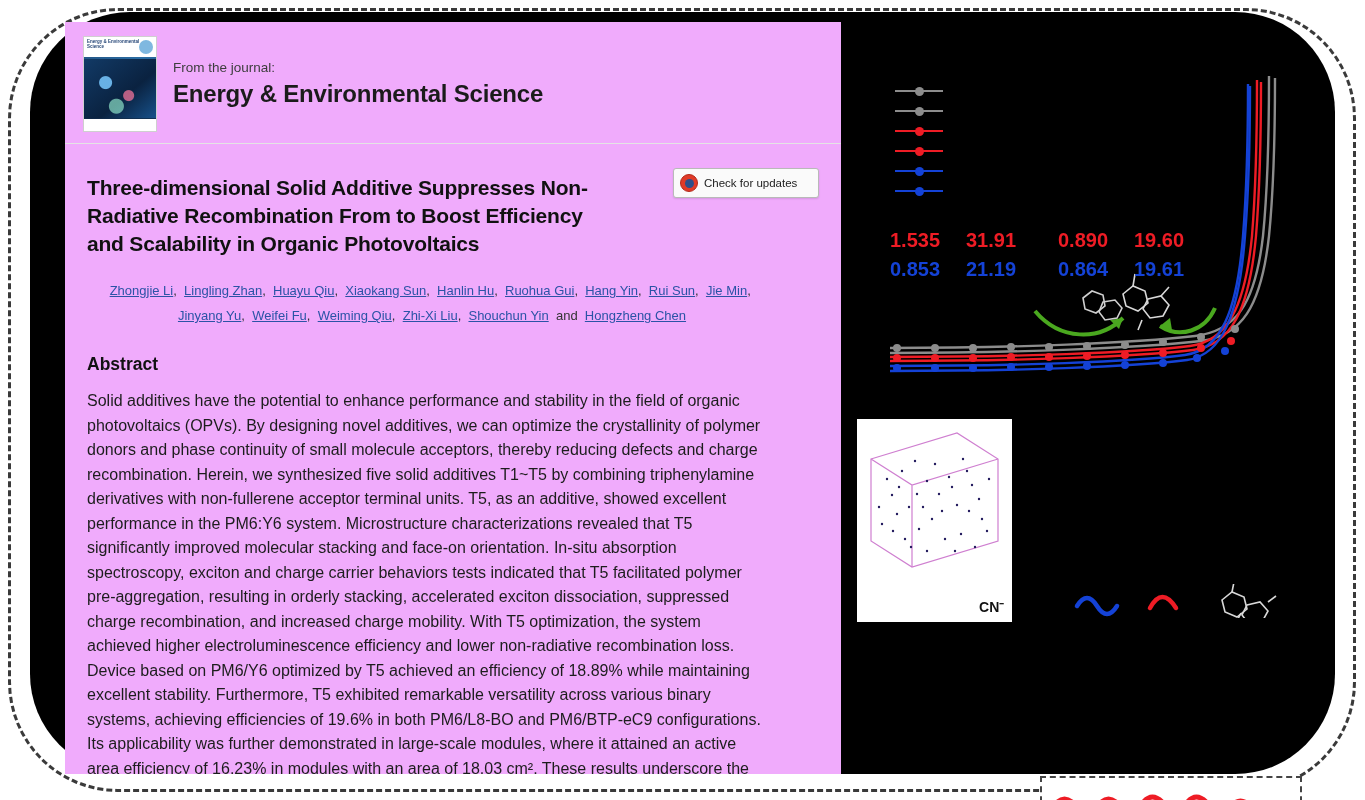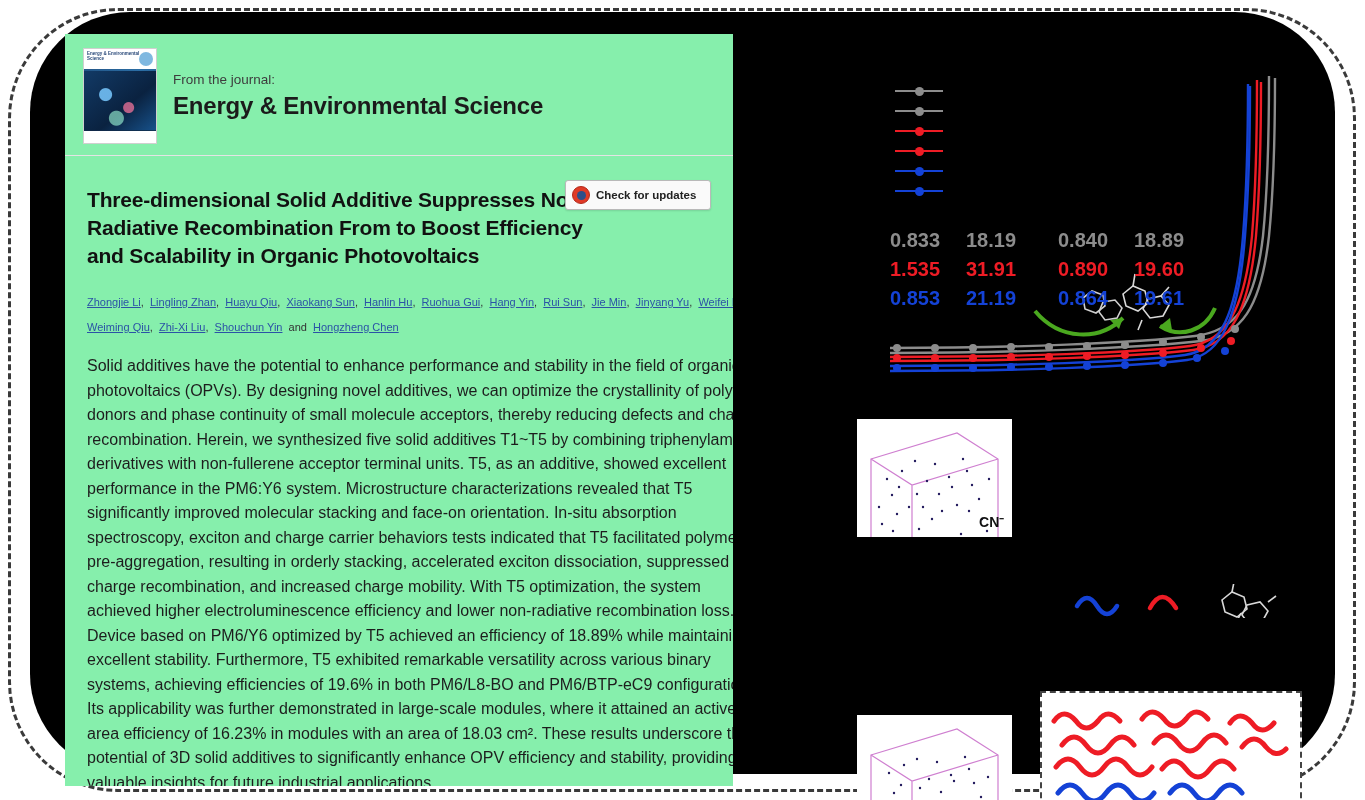--- a/index.html
+++ b/index.html
@@ -29,24 +29,23 @@
     position: absolute;
     left: 30px; top: 12px;
     width: 1305px; height: 762px;
     background: #000000;
     border-radius: 100px;
   }
   
   .article {
     position: absolute;
     left: 65px; top: 22px;
-    width: 668px; height: 752px;
-    background: #86efac;
+    width: 776px; height: 752px;
+    background: #f0abfc;
     overflow: hidden;
-    margin-top: 12px;
   }
   .journal-bar {
     display: flex;
     align-items: center;
     padding: 16px 18px 14px 18px;
     border-bottom: 1px solid #e4e4e4;
     height: 122px;
   }
   .cover {
     width: 74px; height: 96px;
@@ -103,24 +102,24 @@
   }
   .cm-logo {
     width: 18px; height: 18px; border-radius: 50%;
     background: #e03a27; position: relative; flex: none;
     border: 1px solid #b32a1b;
   }
   .cm-logo::after {
     content: ""; position: absolute; left: 4px; top: 4px;
     width: 9px; height: 9px; border-radius: 50%; background: #2d4f8a;
   }
-  .cm-text { font-size: 11.5px; color: #222; margin-left: 6px; font-weight: bold; }
+  .cm-text { font-size: 11.5px; color: #222; margin-left: 6px; }
   .authors {
     margin-top: 20px; width: 690px;
-    font-size: 11px; line-height: 25px; color: #2f2f2f;
+    font-size: 13px; line-height: 25px; color: #2f2f2f; text-align: center;
   }
   .authors a {
     color: #2b53a6; text-decoration: underline; cursor: pointer;
   }
   .authors .sep { color: #333; }
   .abs-head {
     margin-top: 26px;
     font-size: 17.5px; font-weight: bold; color: #111;
   }
   .abs-body {
@@ -190,20 +189,21 @@
 
       <div class="crossmark">
         <span class="cm-logo"></span>
         <span class="cm-text">Check for updates</span>
       </div>
 
       <h1 class="title">Three-dimensional Solid Additive Suppresses Non-Radiative Recombination From to Boost Efficiency and Scalability in Organic Photovoltaics</h1>
 
       <div class="authors"><a>Zhongjie Li</a><span class="sep">,&nbsp; </span><a>Lingling Zhan</a><span class="sep">,&nbsp; </span><a>Huayu Qiu</a><span class="sep">,&nbsp; </span><a>Xiaokang Sun</a><span class="sep">,&nbsp; </span><a>Hanlin Hu</a><span class="sep">,&nbsp; </span><a>Ruohua Gui</a><span class="sep">,&nbsp; </span><a>Hang Yin</a><span class="sep">,&nbsp; </span><a>Rui Sun</a><span class="sep">,&nbsp; </span><a>Jie Min</a><span class="sep">,&nbsp; </span><a>Jinyang Yu</a><span class="sep">,&nbsp; </span><a>Weifei Fu</a><span class="sep">,&nbsp; </span><a>Weiming Qiu</a><span class="sep">,&nbsp; </span><a>Zhi-Xi Liu</a><span class="sep">,&nbsp; </span><a>Shouchun Yin</a><span class="sep">&nbsp; and&nbsp; </span><a>Hongzheng Chen</a></div>
 
+      <div class="abs-head">Abstract</div>
       <div class="abs-body">Solid additives have the potential to enhance performance and stability in the field of organic photovoltaics (OPVs). By designing novel additives, we can optimize the crystallinity of polymer donors and phase continuity of small molecule acceptors, thereby reducing defects and charge recombination. Herein, we synthesized five solid additives T1~T5 by combining triphenylamine derivatives with non-fullerene acceptor terminal units. T5, as an additive, showed excellent performance in the PM6:Y6 system. Microstructure characterizations revealed that T5 significantly improved molecular stacking and face-on orientation. In-situ absorption spectroscopy, exciton and charge carrier behaviors tests indicated that T5 facilitated polymer pre-aggregation, resulting in orderly stacking, accelerated exciton dissociation, suppressed charge recombination, and increased charge mobility. With T5 optimization, the system achieved higher electroluminescence efficiency and lower non-radiative recombination loss. Device based on PM6/Y6 optimized by T5 achieved an efficiency of 18.89% while maintaining excellent stability. Furthermore, T5 exhibited remarkable versatility across various binary systems, achieving efficiencies of 19.6% in both PM6/L8-BO and PM6/BTP-eC9 configurations. Its applicability was further demonstrated in large-scale modules, where it attained an active area efficiency of 16.23% in modules with an area of 18.03 cm². These results underscore the potential of 3D solid additives to significantly enhance OPV efficiency and stability, providing valuable insights for future industrial applications.</div>
     </div>
   </div>
 
   <div class="fig-area">
 
     <div class="jv-plot">
       <svg width="490" height="360" viewBox="0 0 490 360">
         <g fill="none" stroke="#8c8c8c" stroke-width="2.4">
           <path d="M55 312 C 180 312, 300 307, 360 300 C 400 295, 420 270, 428 200 C 433 150, 434 90, 434 40"></path>
@@ -299,42 +299,36 @@
           <span class="bar" style="background:#1442d6"></span>
           <span class="dot" style="background:#1442d6"></span>
         </div>
         <div class="legend-row">
           <span class="bar" style="background:#1442d6"></span>
           <span class="dot" style="background:#1442d6"></span>
         </div>
       </div>
 
       <div class="valtable">
-        <div class="valrow" style="color:#8c8c8c">
-          <span class="valcell">0.833</span>
-          <span class="valcell w2">18.19</span>
-          <span class="valcell">0.840</span>
-          <span class="valcell w2">18.89</span>
-        </div>
         <div class="valrow" style="color:#ee1c25">
           <span class="valcell">1.535</span>
           <span class="valcell w2">31.91</span>
           <span class="valcell">0.890</span>
           <span class="valcell w2">19.60</span>
         </div>
         <div class="valrow" style="color:#1442d6">
           <span class="valcell">0.853</span>
           <span class="valcell w2">21.19</span>
           <span class="valcell">0.864</span>
           <span class="valcell w2">19.61</span>
         </div>
       </div>
     </div>
 
-    <div class="morph morph-box" style="left:57px; top:397px; width:155px; height:118px;">
+    <div class="morph morph-box" style="left:57px; top:397px; width:155px; height:203px;">
       <svg width="155" height="161" viewBox="0 0 155 161">
         <g stroke="#cf7fd0" stroke-width="1.2" fill="none">
           <path d="M14 40 L100 14 L141 40 L141 122 L55 148 L14 122 Z"></path>
           <path d="M14 40 L55 66 L141 40 M55 66 L55 148"></path>
         </g>
         <g fill="#221a5e">
           <circle cx="30" cy="60" r="1.2"></circle>
             <circle cx="45" cy="52" r="1.2"></circle>
             <circle cx="60" cy="75" r="1.2"></circle>
           <circle cx="78" cy="45" r="1.2"></circle>

